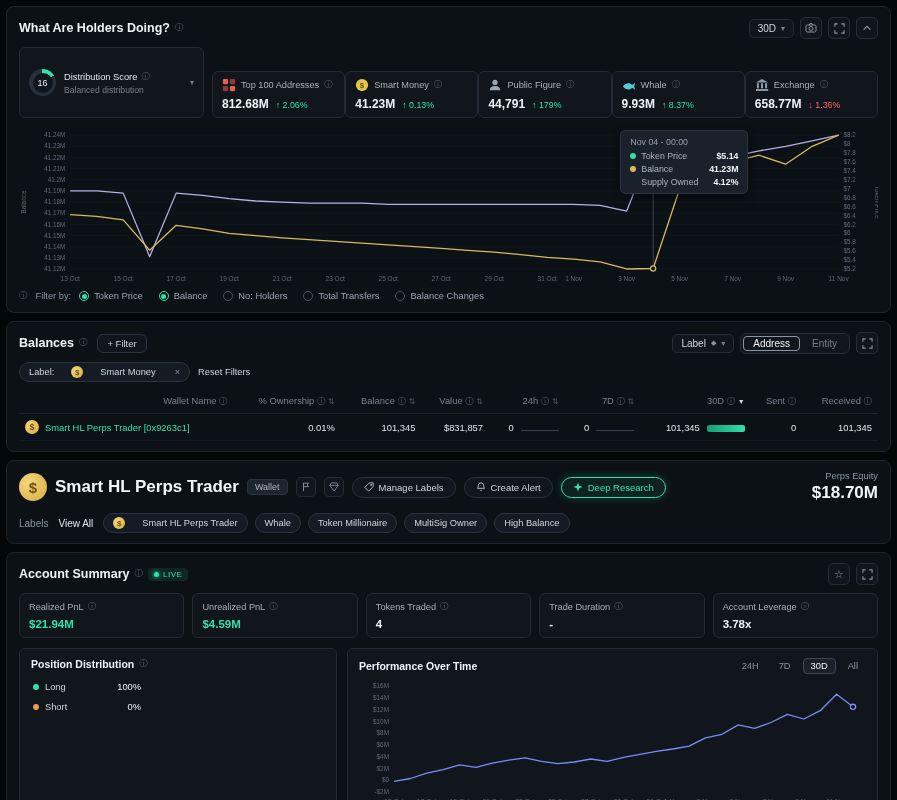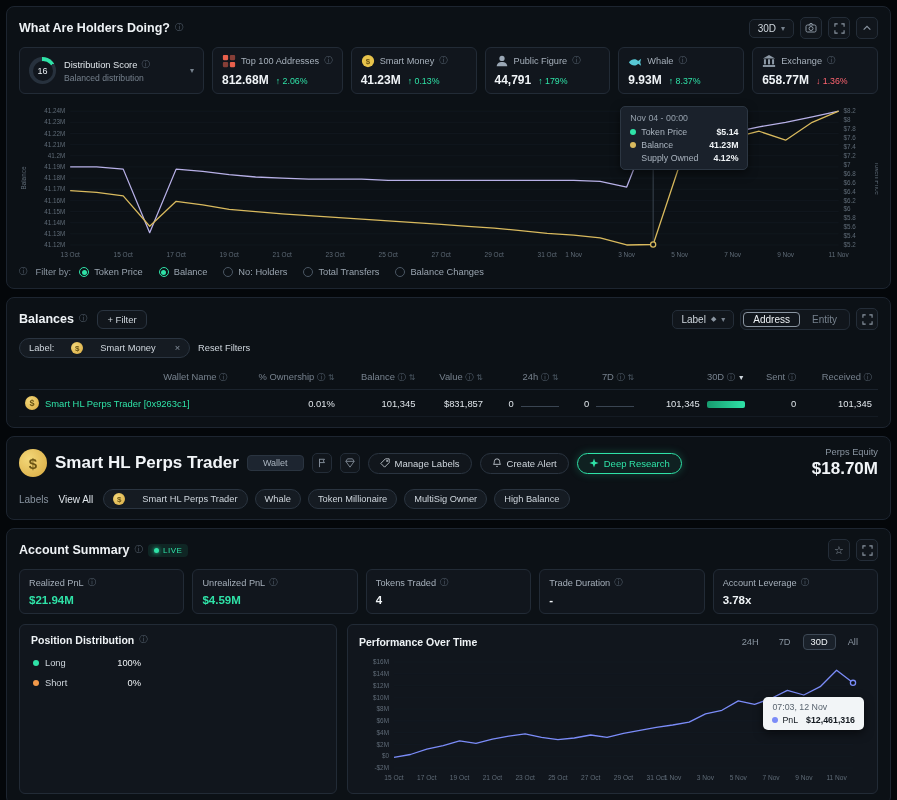--- a/index.html
+++ b/index.html
@@ -18,21 +18,21 @@
   .caret{color:#76818d;font-size:8px;}
   .diamond{color:#8a95a1;font-size:7px;}
   
   .stats{display:flex;gap:8px;margin-bottom:10px;}
   .dist{width:185px;background:#11161d;border:1px solid #222b36;border-radius:6px;padding:6px 9px;display:flex;align-items:center;gap:8px;cursor:pointer;}
   .ring{width:27px;height:27px;border-radius:50%;background:conic-gradient(#2fe2a7 0 58deg,#27313d 58deg 360deg);display:flex;align-items:center;justify-content:center;flex:none;}
   .ring i{width:20px;height:20px;border-radius:50%;background:#11161d;display:flex;align-items:center;justify-content:center;font-style:normal;font-size:9px;color:#e8edf2;}
   .dtxt{flex:1;min-width:0;}
   .dl{font-size:9.3px;color:#dfe5ea;display:flex;gap:4px;align-items:center;white-space:nowrap;}
   .ds{font-size:8.6px;color:#76818d;margin-top:2px;white-space:nowrap;}
-  .scards{display:flex;flex:1;gap:8px;}
+  .scards{display:flex;flex:1;gap:0;margin-top:24px;}
   .stat{flex:1;background:#11161d;border:1px solid #222b36;border-radius:6px;padding:6px 9px;}
   .stat .top{display:flex;align-items:center;gap:5px;color:#a6b0bb;font-size:9.2px;white-space:nowrap;}
   .sicon{width:14px;height:14px;display:inline-flex;flex:none;}
   .sicon svg{width:14px;height:14px;}
   .stat .val{font-size:12px;font-weight:bold;color:#f0f4f7;margin-top:5px;}
   .chg{font-size:8.8px;margin-left:7px;font-weight:normal;}
   .chg.up{color:#2fe2a7}.chg.down{color:#ff6470}
   
   .chartwrap{position:relative;}
   .chartwrap svg{width:100%;height:158px;display:block;}
@@ -72,21 +72,21 @@
   .coin{border-radius:50%;background:radial-gradient(circle at 35% 35%,#f3d87a,#d8a93f);color:#6b5413;display:inline-flex;align-items:center;justify-content:center;font-weight:bold;flex:none;}
   .coin.xs{width:12px;height:12px;font-size:8px;}
   .coin.s{width:14px;height:14px;font-size:9px;}
   .coin.lg{width:28px;height:28px;font-size:15px;}
   .spark{display:inline-block;width:38px;margin-left:7px;vertical-align:middle;}
   .spark.flat{height:5px;border-bottom:1.5px solid #3a4552;}
   .spark.bar{height:7px;border-radius:2px;background:linear-gradient(90deg,#179c6f,#2fe2a7);}
   
   .prow{display:flex;align-items:center;gap:8px;}
   .pname{font-size:17px;font-weight:bold;color:#f2f5f8;}
-  .wbadge{background:#1d2530;border:1px solid #2a3440;color:#aab4bf;border-radius:4px;padding:2px 15px;font-size:9px;}
+  .wbadge{background:#1d2530;border:1px solid #2a3440;color:#aab4bf;border-radius:4px;padding:2px 7px;font-size:9px;}
   .equity{margin-left:auto;text-align:right;}
   .elabel{color:#8a95a1;font-size:9.3px;}
   .evalue{font-size:17px;font-weight:bold;color:#f2f5f8;margin-top:2px;}
   .lrow{display:flex;align-items:center;gap:10px;margin-top:10px;}
   .muted{color:#8a95a1;}
   .viewall{color:#dfe5ea;cursor:pointer;}
   .chips{display:flex;gap:7px;}
   
   .live{display:inline-flex;gap:4px;align-items:center;background:rgba(47,226,167,.1);border-radius:4px;padding:2px 6px;color:#2fe2a7;font-size:8px;font-weight:normal;letter-spacing:.5px;}
   .ldot{width:5px;height:5px;border-radius:50%;background:#2fe2a7;box-shadow:0 0 4px #2fe2a7;}
@@ -594,26 +594,18 @@
               <text x="296.2857142857143" y="124" text-anchor="middle" font-size="6.6" fill="#5f6b77">31 Oct</text>
               <text x="312.67857142857144" y="124" text-anchor="middle" font-size="6.6" fill="#5f6b77">1 Nov</text>
               <text x="345.4642857142857" y="124" text-anchor="middle" font-size="6.6" fill="#5f6b77">3 Nov</text>
               <text x="378.25" y="124" text-anchor="middle" font-size="6.6" fill="#5f6b77">5 Nov</text>
               <text x="411.0357142857143" y="124" text-anchor="middle" font-size="6.6" fill="#5f6b77">7 Nov</text>
               <text x="443.82142857142856" y="124" text-anchor="middle" font-size="6.6" fill="#5f6b77">9 Nov</text>
               <text x="476.60714285714283" y="124" text-anchor="middle" font-size="6.6" fill="#5f6b77">11 Nov</text>
               <polyline points="34.0,101.4 50.4,98.5 66.8,93.2 83.2,89.6 99.6,84.9 116.0,87.3 132.4,83.1 148.8,80.2 165.1,77.8 181.5,81.4 197.9,83.7 214.3,82.0 230.7,79.0 247.1,81.4 263.5,77.3 279.9,74.3 296.3,71.4 312.7,69.0 329.1,66.1 345.5,57.8 361.9,54.3 378.3,44.9 394.6,48.4 411.0,42.5 427.4,34.3 443.8,39.0 460.2,30.7 476.6,14.2 493.0,26.8" fill="none" stroke="#7b8cf8" stroke-width="1.3" stroke-linejoin="round"></polyline>
               <circle cx="493" cy="26.846666666666664" r="2.6" fill="#0c1116" stroke="#7b8cf8" stroke-width="1.3"></circle>
             </svg>
-          <div class="ptooltip">
-            <div class="pt-time">07:03, 12 Nov</div>
-            <div class="pt-row">
-                <span class="dot blue"></span>
-                <span>PnL</span>
-                <span class="pt-val">$12,461,316</span>
-              </div>
-          </div>
         </div>
       </div>
     </div>
   </section>
 
 </div>
 
 </body></html>

